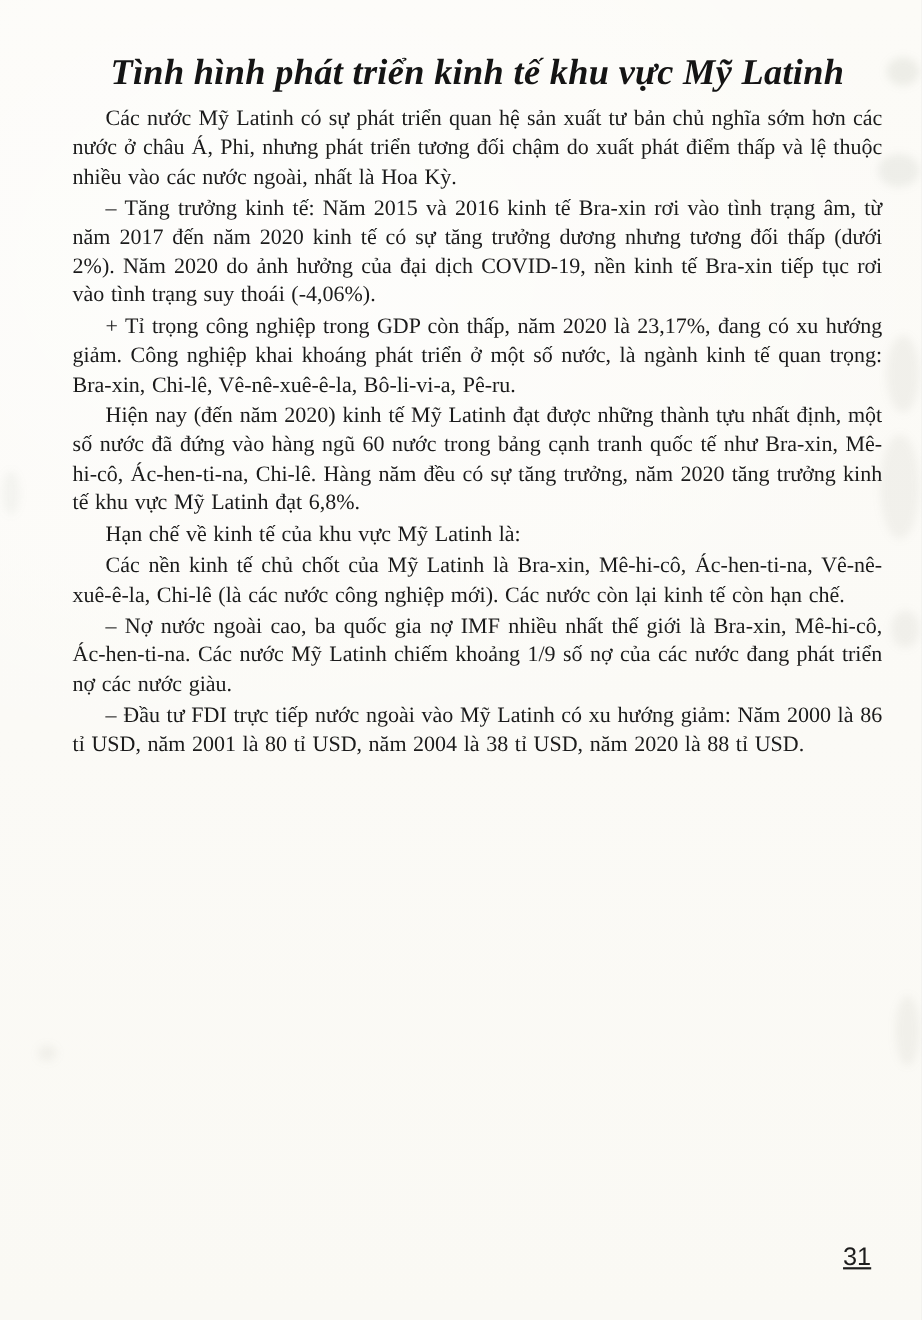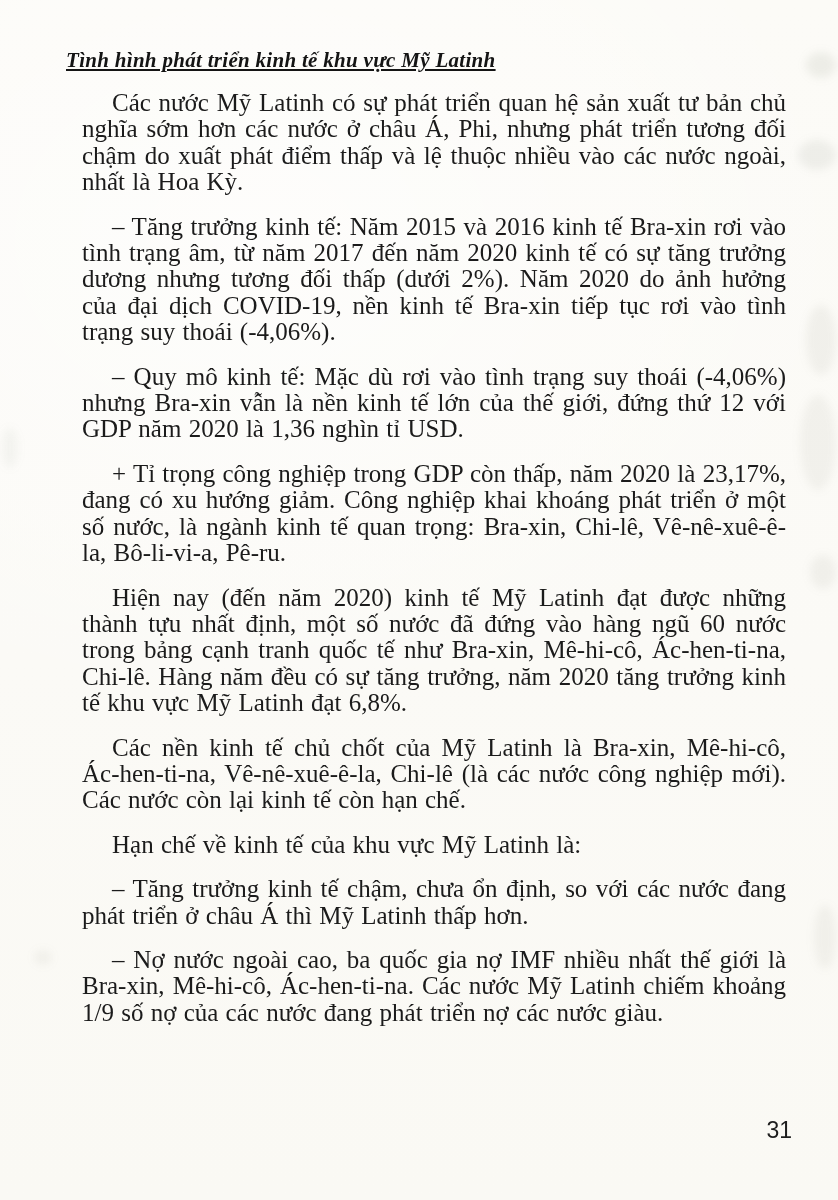--- a/index.html
+++ b/index.html
@@ -20,44 +20,45 @@
     color: #1a1a1a;
   }
   .content {
     position: absolute;
     left: 66px;
     top: 48px;
     width: 736px;
   }
   .doc-title {
     margin: 0 0 9px 0;
-    font-size: 21px;
+    text-align: center;
+    font-size: 33px;
     font-weight: bold;
     font-style: italic;
     letter-spacing: 0.3px;
     color: #141414;
-    text-decoration: underline;
   }
   .para {
-    margin: 16px;
+    margin: 0;
     padding: 1px 0;
-    font-size: 25px;
+    font-size: 20px;
     line-height: 26.4px;
     text-align: justify;
     text-indent: 30px;
     word-spacing: 1px;
     color: #1b1b1b;
   }
   .page-number {
     position: absolute;
     right: 46px;
-    bottom: 56px;
+    bottom: 44px;
     font-family: "Liberation Sans", "DejaVu Sans", sans-serif;
     font-size: 23px;
     color: #1d1d1d;
+    text-decoration: underline;
   }
   
   .smudge {
     position: absolute;
     border-radius: 50%;
     filter: blur(4px);
     pointer-events: none;
   }
   .s1 { left: 806px; top: 52px;  width: 30px; height: 26px; background: rgba(105,115,100,0.10); }
   .s2 { left: 798px; top: 140px; width: 38px; height: 30px; background: rgba(105,115,100,0.09); }
@@ -71,27 +72,26 @@
 </head>
 <body>
 
 <div class="scan-page">
 
   <div class="content">
     <h1 class="doc-title">Tình hình phát triển kinh tế khu vực Mỹ Latinh</h1>
 
     <p class="para">Các nước Mỹ Latinh có sự phát triển quan hệ sản xuất tư bản chủ nghĩa sớm hơn các nước ở châu Á, Phi, nhưng phát triển tương đối chậm do xuất phát điểm thấp và lệ thuộc nhiều vào các nước ngoài, nhất là Hoa Kỳ.</p>
     <p class="para">– Tăng trưởng kinh tế: Năm 2015 và 2016 kinh tế Bra-xin rơi vào tình trạng âm, từ năm 2017 đến năm 2020 kinh tế có sự tăng trưởng dương nhưng tương đối thấp (dưới 2%). Năm 2020 do ảnh hưởng của đại dịch COVID-19, nền kinh tế Bra-xin tiếp tục rơi vào tình trạng suy thoái (-4,06%).</p>
-    <p class="para">– Quy mô kinh tế: Mặc dù rơi vào tình trạng suy thoái (-4,06%) nhưng Bra-xin vẫn là nền kinh tế lớn của thế giới, đứng thứ 12 với GDP năm 2020 là 1,36 nghìn tỉ USD.</p>
     <p class="para">+ Tỉ trọng công nghiệp trong GDP còn thấp, năm 2020 là 23,17%, đang có xu hướng giảm. Công nghiệp khai khoáng phát triển ở một số nước, là ngành kinh tế quan trọng: Bra-xin, Chi-lê, Vê-nê-xuê-ê-la, Bô-li-vi-a, Pê-ru.</p>
     <p class="para">Hiện nay (đến năm 2020) kinh tế Mỹ Latinh đạt được những thành tựu nhất định, một số nước đã đứng vào hàng ngũ 60 nước trong bảng cạnh tranh quốc tế như Bra-xin, Mê-hi-cô, Ác-hen-ti-na, Chi-lê. Hàng năm đều có sự tăng trưởng, năm 2020 tăng trưởng kinh tế khu vực Mỹ Latinh đạt 6,8%.</p>
+    <p class="para">Hạn chế về kinh tế của khu vực Mỹ Latinh là:</p>
     <p class="para">Các nền kinh tế chủ chốt của Mỹ Latinh là Bra-xin, Mê-hi-cô, Ác-hen-ti-na, Vê-nê-xuê-ê-la, Chi-lê (là các nước công nghiệp mới). Các nước còn lại kinh tế còn hạn chế.</p>
-    <p class="para">Hạn chế về kinh tế của khu vực Mỹ Latinh là:</p>
-    <p class="para">– Tăng trưởng kinh tế chậm, chưa ổn định, so với các nước đang phát triển ở châu Á thì Mỹ Latinh thấp hơn.</p>
     <p class="para">– Nợ nước ngoài cao, ba quốc gia nợ IMF nhiều nhất thế giới là Bra-xin, Mê-hi-cô, Ác-hen-ti-na. Các nước Mỹ Latinh chiếm khoảng 1/9 số nợ của các nước đang phát triển nợ các nước giàu.</p>
+    <p class="para">– Đầu tư FDI trực tiếp nước ngoài vào Mỹ Latinh có xu hướng giảm: Năm 2000 là 86 tỉ USD, năm 2001 là 80 tỉ USD, năm 2004 là 38 tỉ USD, năm 2020 là 88 tỉ USD.</p>
   </div>
 
   <div class="page-number">31</div>
 
   <div class="smudge s1"></div>
   <div class="smudge s2"></div>
   <div class="smudge s3"></div>
   <div class="smudge s4"></div>
   <div class="smudge s5"></div>
   <div class="smudge s6"></div>

